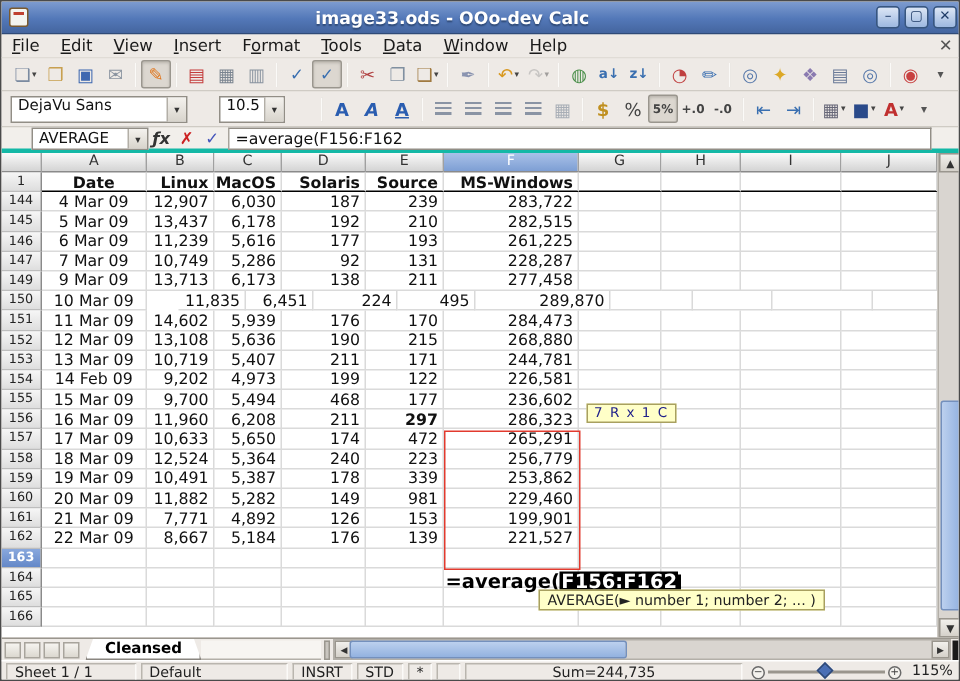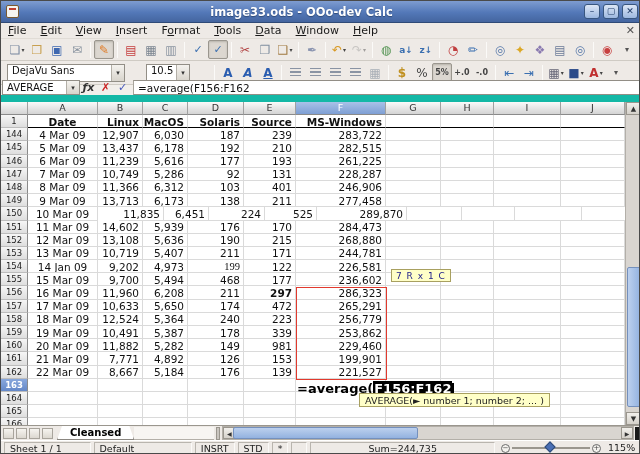--- a/index.html
+++ b/index.html
@@ -50,21 +50,21 @@
     background:repeating-linear-gradient(#8a94a4 0 1.5px, transparent 1.5px 3.5px); }
   .combo { height:18px; background:#fff; border:1px solid #928e86; display:flex; 
     margin-right:21px; }
   .combo-text { flex:1; font-size:10px; padding-left:4px; color:#111; white-space:nowrap; overflow:hidden; }
   .combo-btn { width:13px; height:100%; background:linear-gradient(#f4f2ee,#d8d4cc);
     border-left:1px solid #b3afa7; font-size:7px; color:#333; display:flex; align-items:center;
     justify-content:center; }
 
   
   #formulabar { position:absolute; top:84px; left:0; width:640px; height:17px; background:#f2efeb;
-    display:flex; align-items:flex-end; border-bottom:7px solid #14b8a6; padding:0 1px; }
+    display:flex; align-items:flex-start; border-bottom:3px solid #14b8a6; padding:0 20px; }
   #namebox { width:78px; height:15px; background:#fff; border:1px solid #928e86; display:flex;
     align-items:center; }
   #namebox .combo-text { font-size:10px; }
   .fbtn { width:17px; height:15px; display:flex; align-items:center; justify-content:center;
     font-size:11px; font-weight:bold; }
   #formula-input { flex:1; height:15px; background:#fff; border:1px solid #928e86;
     border-left:1px solid #a8a49c; font-size:10.5px; padding-left:4px; color:#111;
     display:flex; align-items:center; margin-left:2px; }
 
   
@@ -427,52 +427,39 @@
         <div class="cell c-num" style="width: 45px;">5,286</div>
         <div class="cell c-num" style="width: 56px;">92</div>
         <div class="cell c-num" style="width: 52px;">131</div>
         <div class="cell c-num" style="width: 90px;">228,287</div>
         <div class="cell c-num" style="width: 55px;"></div>
         <div class="cell c-num" style="width: 53px;"></div>
         <div class="cell c-num" style="width: 67px;"></div>
         <div class="cell c-num" style="width: 64px;"></div>
       </div>
       <div class="grow">
-        <div class="rh">148</div>
-        <div class="cell c-date" style="width: 70px;">8 Mar 09</div>
-        <div class="cell c-num" style="width: 45px;">11,366</div>
-        <div class="cell c-num" style="width: 45px;">6,312</div>
-        <div class="cell c-num" style="width: 56px;">103</div>
-        <div class="cell c-num" style="width: 52px;">401</div>
-        <div class="cell c-num" style="width: 90px;">246,906</div>
-        <div class="cell c-num" style="width: 55px;"></div>
-        <div class="cell c-num" style="width: 53px;"></div>
-        <div class="cell c-num" style="width: 67px;"></div>
-        <div class="cell c-num" style="width: 64px;"></div>
-      </div>
-      <div class="grow">
         <div class="rh">149</div>
         <div class="cell c-date" style="width: 70px;">9 Mar 09</div>
         <div class="cell c-num" style="width: 45px;">13,713</div>
         <div class="cell c-num" style="width: 45px;">6,173</div>
         <div class="cell c-num" style="width: 56px;">138</div>
         <div class="cell c-num" style="width: 52px;">211</div>
         <div class="cell c-num" style="width: 90px;">277,458</div>
         <div class="cell c-num" style="width: 55px;"></div>
         <div class="cell c-num" style="width: 53px;"></div>
         <div class="cell c-num" style="width: 67px;"></div>
         <div class="cell c-num" style="width: 64px;"></div>
       </div>
       <div class="grow">
         <div class="rh">150</div>
         <div class="cell c-date" style="width: 70px;">10 Mar 09</div>
         <div class="cell c-num" style="width: 45px; margin-left: 21px;">11,835</div>
         <div class="cell c-num" style="width: 45px;">6,451</div>
         <div class="cell c-num" style="width: 56px;">224</div>
-        <div class="cell c-num" style="width: 52px;">525</div>
+        <div class="cell c-num" style="width: 52px;">495</div>
         <div class="cell c-num" style="width: 90px; text-align: right;">289,870</div>
         <div class="cell c-num" style="width: 55px;"></div>
         <div class="cell c-num" style="width: 53px;"></div>
         <div class="cell c-num" style="width: 67px;"></div>
         <div class="cell c-num" style="width: 64px;"></div>
       </div>
       <div class="grow">
         <div class="rh">151</div>
         <div class="cell c-date" style="width: 70px;">11 Mar 09</div>
         <div class="cell c-num" style="width: 45px;">14,602</div>
@@ -506,24 +493,24 @@
         <div class="cell c-num" style="width: 56px;">211</div>
         <div class="cell c-num" style="width: 52px;">171</div>
         <div class="cell c-num" style="width: 90px;">244,781</div>
         <div class="cell c-num" style="width: 55px;"></div>
         <div class="cell c-num" style="width: 53px;"></div>
         <div class="cell c-num" style="width: 67px;"></div>
         <div class="cell c-num" style="width: 64px;"></div>
       </div>
       <div class="grow">
         <div class="rh">154</div>
-        <div class="cell c-date" style="width: 70px;">14 Jan 09</div>
+        <div class="cell c-date" style="width: 70px;">14 Feb 09</div>
         <div class="cell c-num" style="width: 45px;">9,202</div>
         <div class="cell c-num" style="width: 45px;">4,973</div>
-        <div class="cell c-num" style="width: 56px; font-family: Liberation Serif, serif;">199</div>
+        <div class="cell c-num" style="width: 56px;">199</div>
         <div class="cell c-num" style="width: 52px;">122</div>
         <div class="cell c-num" style="width: 90px;">226,581</div>
         <div class="cell c-num" style="width: 55px;"></div>
         <div class="cell c-num" style="width: 53px;"></div>
         <div class="cell c-num" style="width: 67px;"></div>
         <div class="cell c-num" style="width: 64px;"></div>
       </div>
       <div class="grow">
         <div class="rh">155</div>
         <div class="cell c-date" style="width: 70px;">15 Mar 09</div>

